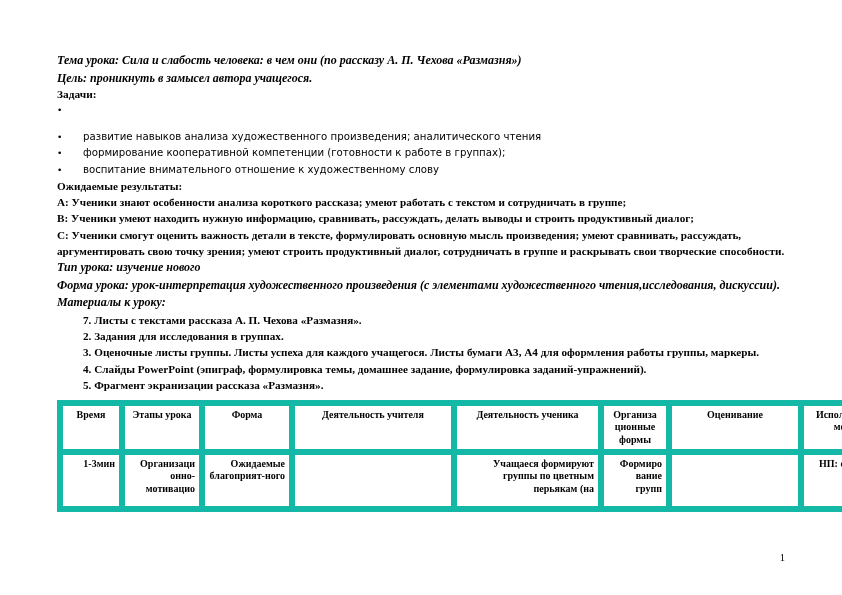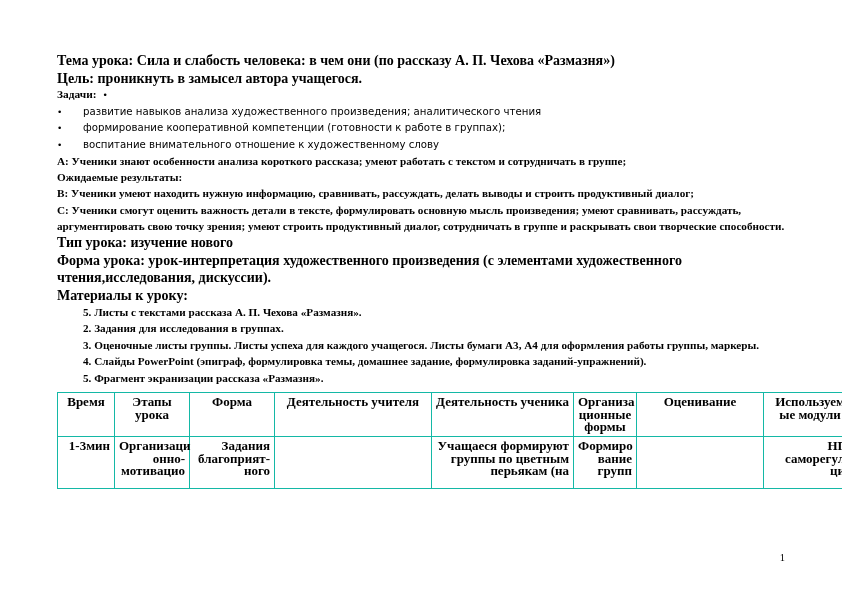--- a/index.html
+++ b/index.html
@@ -22,34 +22,36 @@
     box-sizing: border-box;
   }
   .content {
     position: absolute;
     left: 57px;
     top: 52px;
     width: 728px;
   }
 
   .heading-line {
-    font-size: 14px;
+    font-size: 12px;
     line-height: 17.5px;
     font-weight: bold;
+    font-style: italic;
   }
 
   
   .task-block {
     font-family: "DejaVu Sans", "Liberation Sans", sans-serif;
     font-size: 10.2px;
     line-height: 15.5px;
   }
   .task-first {
     display: flex;
     align-items: baseline;
+    flex-direction: column;
   }
   .task-first .lbl {
     font-family: "Liberation Serif", "DejaVu Serif", serif;
     font-weight: bold;
     font-size: 11.4px;
     white-space: nowrap;
     margin-right: 6px;
   }
   .bullet-row {
     display: flex;
@@ -88,24 +90,24 @@
 
   
   table.lesson-table {
     border-collapse: collapse;
     table-layout: fixed;
     width: 727px;
     margin-top: 6px;
   }
   table.lesson-table td,
   table.lesson-table th {
-    border: 1px solid #14b8a6;
+    border: 6px solid #14b8a6;
     vertical-align: top;
     padding: 3px 4px 2px 4px;
-    font-size: 13px;
+    font-size: 10px;
     line-height: 12.6px;
     font-weight: bold;
     font-family: "Liberation Serif", "DejaVu Serif", serif;
   }
   table.lesson-table th {
     text-align: center;
   }
   table.lesson-table td.body-cell {
     text-align: right;
   }
@@ -160,27 +162,27 @@
       <div class="bullet-row">
         <span class="bullet-dot">•</span>
         <span class="bullet-text">формирование  кооперативной компетенции  (готовности к работе в группах);</span>
       </div>
       <div class="bullet-row">
         <span class="bullet-dot">•</span>
         <span class="bullet-text">воспитание внимательного отношение к художественному слову</span>
       </div>
     </div>
 
+    <div class="res-line">Ожидаемые результаты:</div>
+
     <div class="res-line">
       <span class="tag">А:</span>
       <span>Ученики знают особенности анализа короткого рассказа; умеют работать с текстом и  сотрудничать в группе;</span>
     </div>
 
-    <div class="res-line">Ожидаемые результаты:</div>
-
     <div class="res-line">
       <span class="tag">В:</span>
       <span>Ученики  умеют  находить нужную информацию, сравнивать, рассуждать, делать выводы  и строить продуктивный диалог;</span>
     </div>
 
     <div class="res-line">
       <span class="tag">С:</span>
       <span>Ученики смогут оценить важность детали в тексте, формулировать основную мысль произведения; умеют сравнивать, рассуждать, аргументировать свою точку зрения; умеют строить продуктивный диалог, сотрудничать в группе и раскрывать свои творческие способности.</span>
     </div>
 
@@ -190,21 +192,21 @@
     </div>
 
     <div class="heading-line">
       <span>Форма урока:</span>
       <span>урок-интерпретация художественного произведения (с элементами художественного чтения,исследования, дискуссии).</span>
     </div>
 
     <div class="heading-line">Материалы к уроку:</div>
 
     <ul class="mat-list">
-      <li>5. Листы с текстами рассказа А. П. Чехова «Размазня».</li>
+      <li>7. Листы с текстами рассказа А. П. Чехова «Размазня».</li>
       <li>2. Задания для исследования в группах.</li>
       <li>3. Оценочные листы группы. Листы успеха для каждого учащегося. Листы бумаги А3, А4  для оформления работы группы, маркеры.</li>
       <li>4. Слайды PowerPoint (эпиграф, формулировка темы, домашнее задание, формулировка заданий-упражнений).</li>
       <li>5. Фрагмент экранизации рассказа «Размазня».</li>
     </ul>
 
     <table class="lesson-table">
       <thead>
         <tr class="header-row">
           <th class="th-c1">Время</th>
@@ -214,21 +216,21 @@
           <th class="th-c5">Деятельность ученика</th>
           <th class="th-c6">Организа ционные формы</th>
           <th class="th-c7">Оценивание</th>
           <th class="th-c8">Используем ые модули</th>
         </tr>
       </thead>
       <tbody>
         <tr class="data-row">
           <td class="body-cell">1-3мин</td>
           <td class="body-cell">Организаци онно-мотивацио</td>
-          <td class="body-cell">Задания благоприят-ного</td>
+          <td class="body-cell">Ожидаемые благоприят-ного</td>
           <td class="body-cell"></td>
           <td class="body-cell">Учащаеся формируют группы по цветным перьякам (на</td>
           <td class="body-cell">Формиро вание групп</td>
           <td class="body-cell"></td>
           <td class="body-cell">НП: саморегуля ция</td>
         </tr>
       </tbody>
     </table>
 
   </div>

